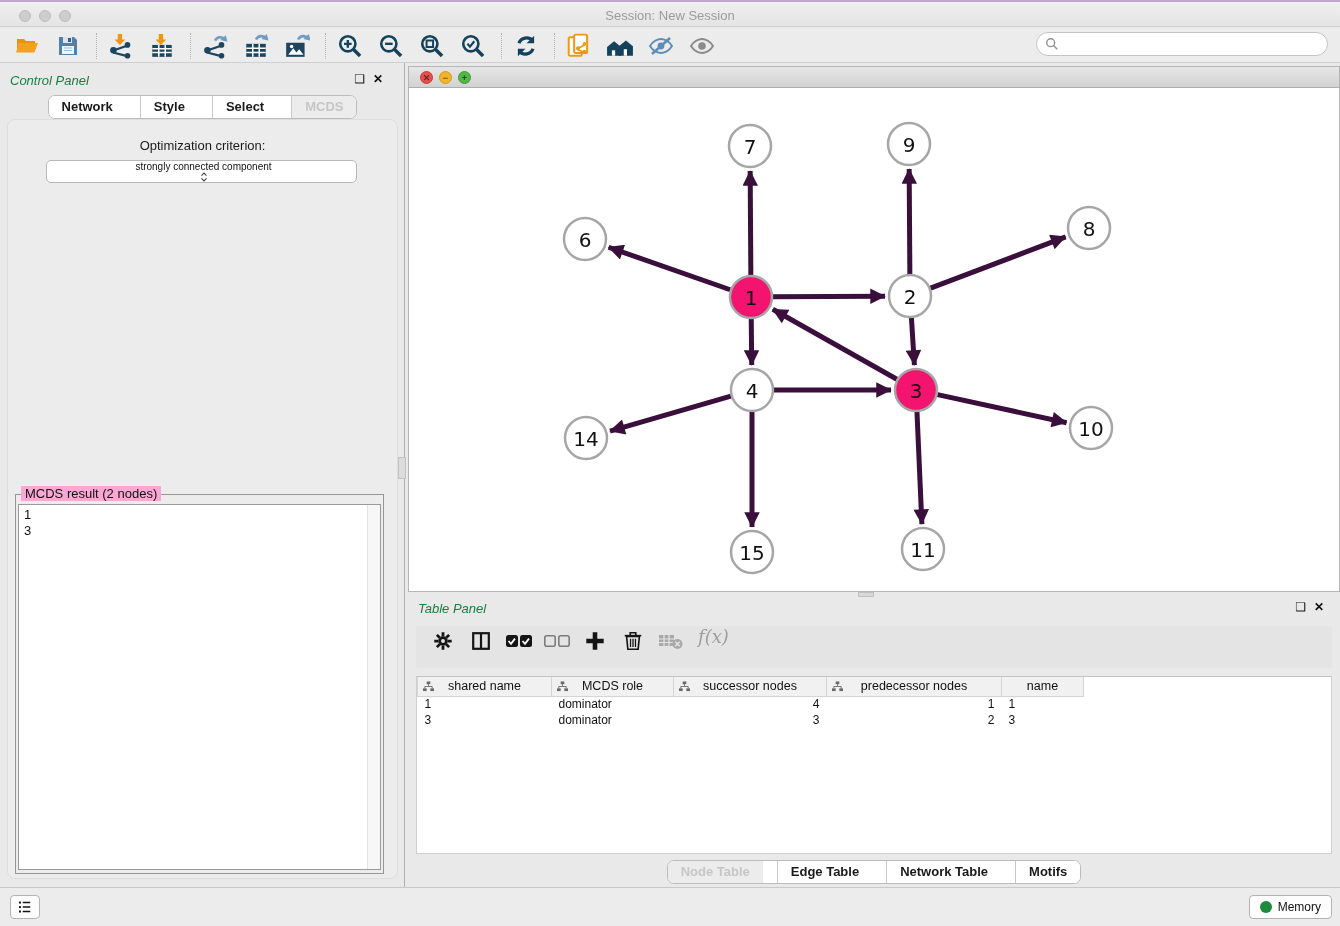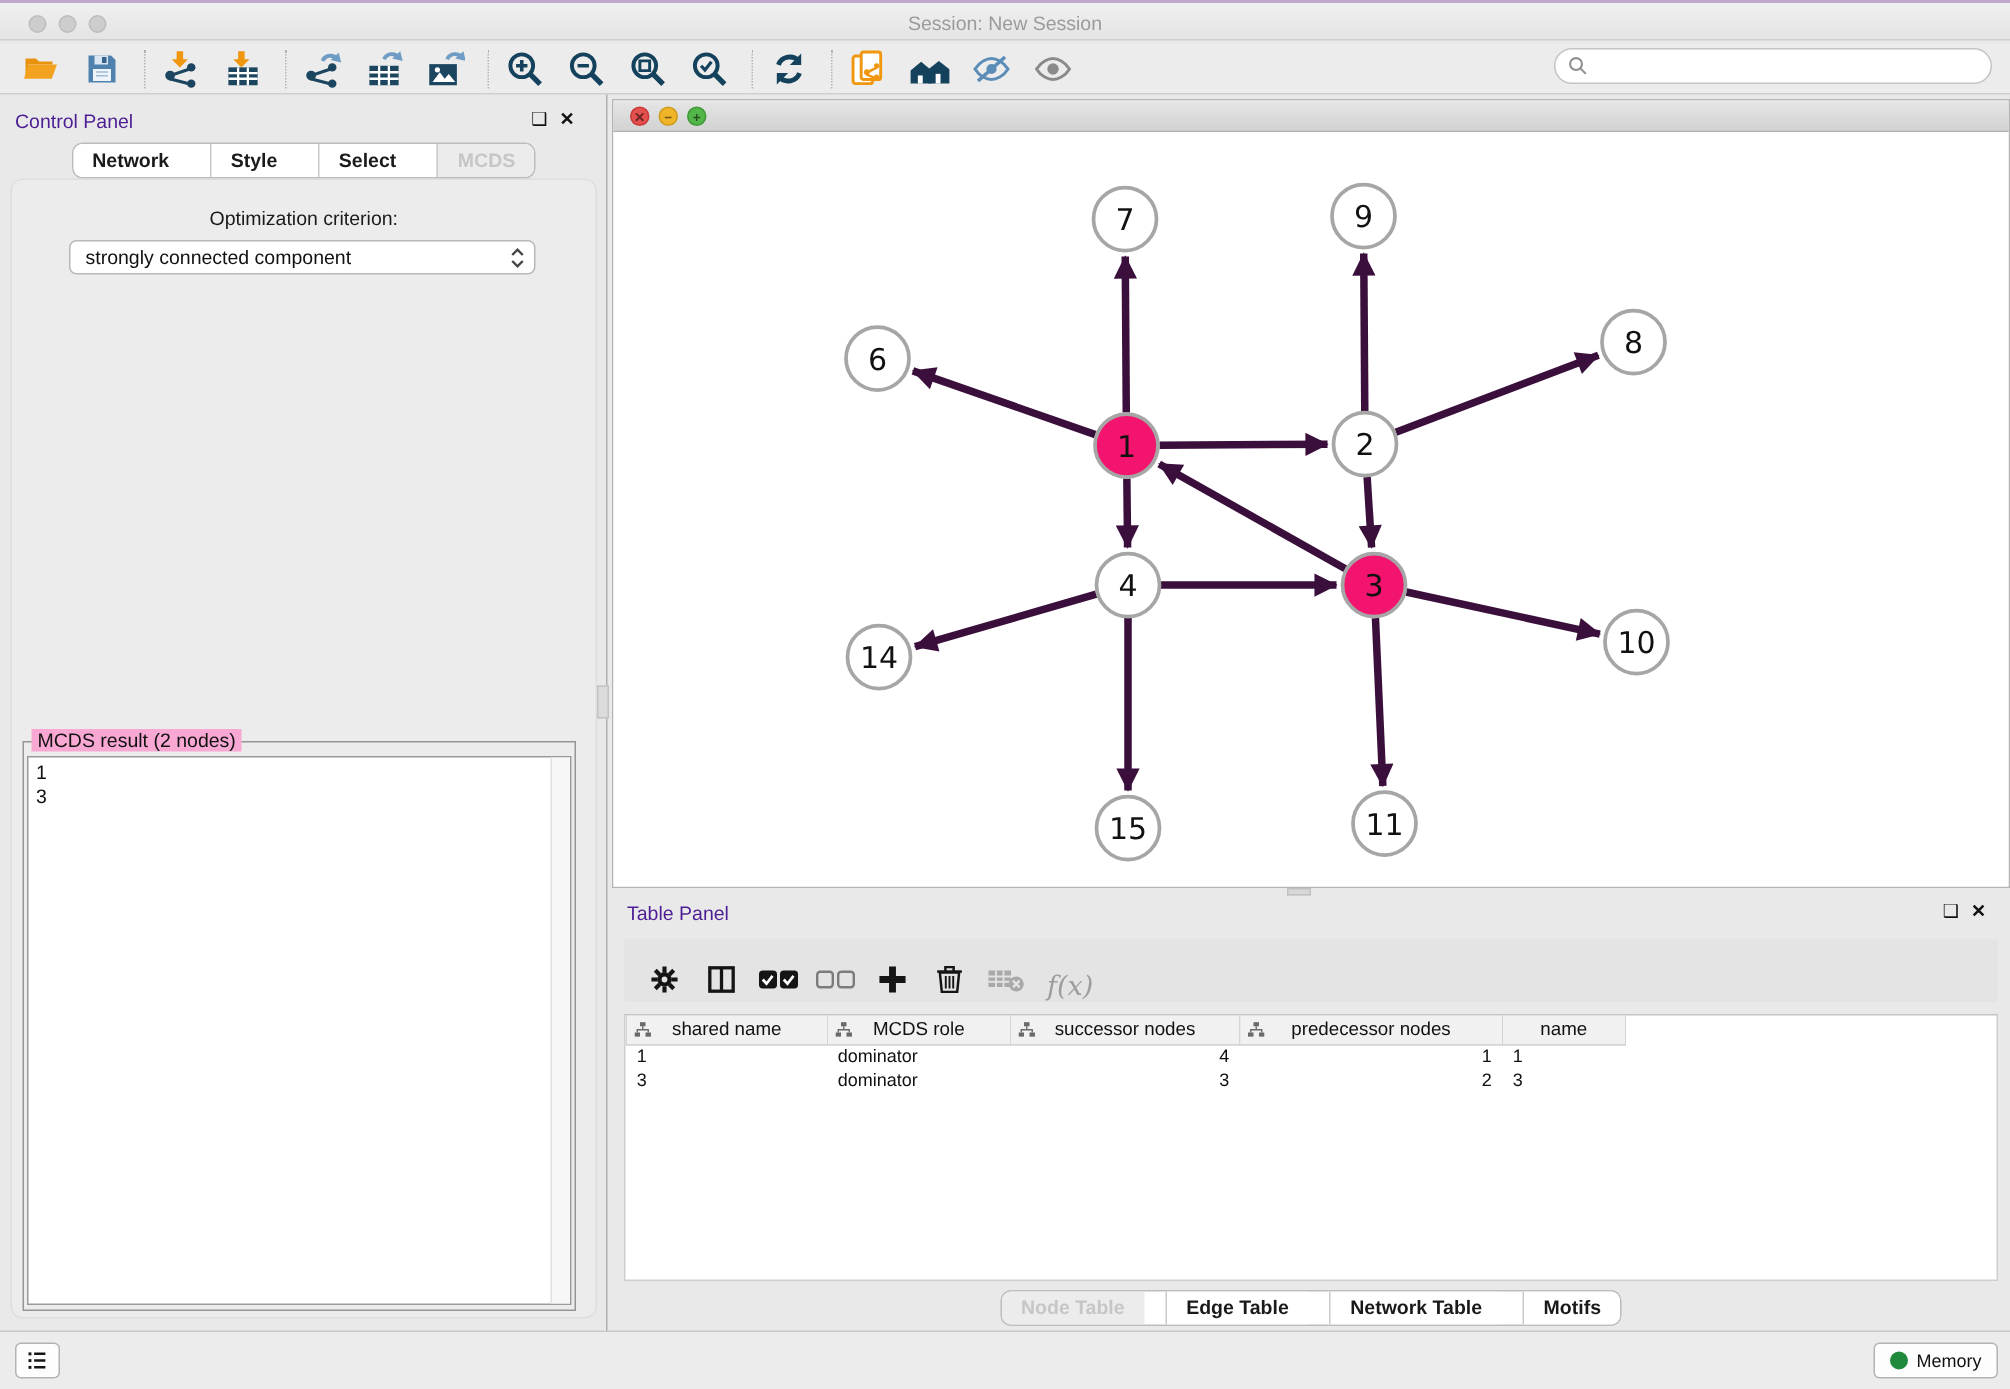--- a/index.html
+++ b/index.html
@@ -22,37 +22,37 @@
   .tb-icon { width:30px; height:28px; display:flex; align-items:center; justify-content:center;
     margin-right:11px; cursor:default; }
   .tb-sep { width:0; height:26px; border-left:1px dotted #b2b2b2; margin:0 9px 0 2px; }
   .searchbox { position:absolute; right:12px; top:32px; width:292px; height:24px;
     background:#fff; border:1px solid #c4c4c4; border-radius:12px; display:flex;
     align-items:center; padding-left:8px; }
   .searchbox input { border:none; outline:none; flex:1; font-size:12px; background:transparent; }
 
   
   .cp-header { position:absolute; left:0; top:66px; width:405px; height:28px; }
-  .panel-title { font-size:13px; color:#4c1d95; }
+  .panel-title { font-size:13px; color:#15803d;font-style:italic; }
   .panel-btns { position:absolute; right:14px; top:6px; font-size:12px; color:#111;
     letter-spacing:8px; }
   .seg-tabs { display:flex; border:1px solid #bcbcbc; border-radius:7px; overflow:hidden;
     background:#fff;gap:14px; }
   .seg { padding:3px 13px 4px; font-size:13px; font-weight:700; color:#1a1a1a;
     border-left:1px solid #c9c9c9; background:#fff; white-space:nowrap; cursor:default; }
   .seg:first-child { border-left:none; }
   .seg.selected { background:#ececec; color:#c6c6c6; }
   .cp-tabs { position:absolute; left:0; top:95px; width:405px; display:flex; justify-content:center; }
   .cp-body { position:absolute; left:7px; top:119px; width:391px; height:760px;
     background:#ececec; border:1px solid #dedede; border-radius:8px; }
   .opt-label { position:absolute; left:0; width:100%; top:18px; text-align:center;
     font-size:13px; color:#1b1b1b; }
   .criterion { position:absolute; left:38px; top:40px; width:311px; height:23px;
     background:#fff; border:1px solid #b8b8b8; border-radius:5px; display:flex;
-    align-items:center; padding:0 6px 0 10px; font-size:13px; color:#111; }
+    align-items:center; padding:0 6px 0 10px; font-size:10px; color:#111;flex-direction:column; }
   .criterion .spacer { flex:1; }
   .cp-buttons { position:absolute; left:0; top:72px; width:100%; display:flex;
     justify-content:center; gap:14px; }
   .mac-btn { background:#fff; border:1px solid #b3b3b3; border-radius:6px;
     font-size:13px; font-weight:700; color:#161616; padding:3px 16px 4px;
     font-family:"Liberation Sans", sans-serif; }
   .groupbox { position:absolute; left:7px; top:374px; width:369px; height:380px;
     border:1px solid #969696; }
   .groupbox .legend { position:absolute; left:5px; top:-9px; background:#f9a8d4;
     padding:0 4px; font-size:13px; color:#111; }
@@ -81,21 +81,21 @@
   .t-yellow { background:#f0b429; border:1px solid #d19c1c; }
   .t-green { background:#53b648; border:1px solid #3f9a36; }
   .net-canvas { position:absolute; left:0; top:21px; width:930px; height:503px; background:#fff; }
 
   .h-divider-handle { position:absolute; left:858px; top:592px; width:16px; height:5px;
     background:#d8d8d8; border:1px solid #c0c0c0; }
 
   
   .tp-header { position:absolute; left:408px; top:596px; width:932px; height:26px; }
   .tp-toolbar { position:absolute; left:416px; top:626px; width:916px; height:42px;
-    background:#e4e4e4; border-radius:2px; display:flex; align-items:flex-end; padding-left:10px; }
+    background:#e4e4e4; border-radius:2px; display:flex; align-items:flex-start; padding-left:10px; }
   .tp-tool { width:34px; height:30px; display:flex; align-items:center; justify-content:center;
     margin-right:4px; }
   .fx-label { font-family:"DejaVu Serif", serif; font-style:italic; font-size:18px;
     color:#9d9d9d; margin-left:6px; }
   .tp-table-wrap { position:absolute; left:416px; top:676px; width:916px; height:178px;
     background:#fff; border:1px solid #cfcfcf; border-top:1px solid #c4c4c4; overflow:hidden; }
   table.node-table { border-collapse:collapse; font-size:12px; color:#111; }
   table.node-table th { background:#f1f1f1; border:1px solid #d4d4d4; border-top:none;
     font-weight:400; height:19px; padding:0 4px; position:relative; text-align:center;
     font-size:12.5px; }

